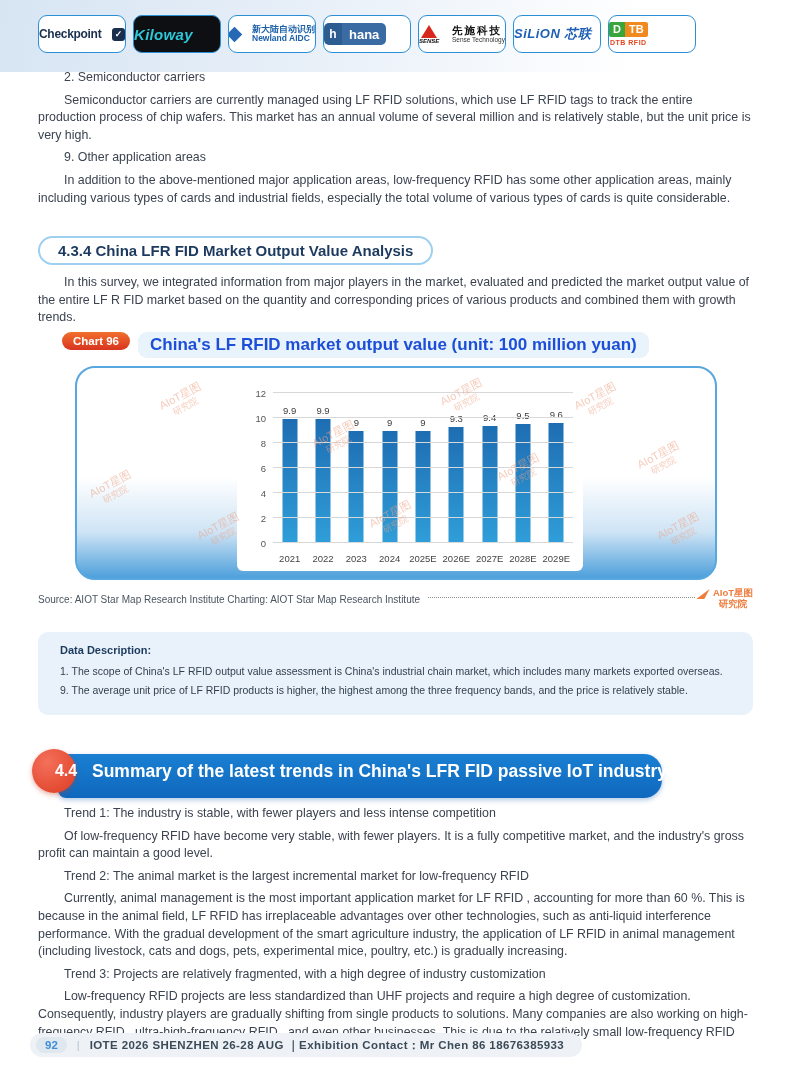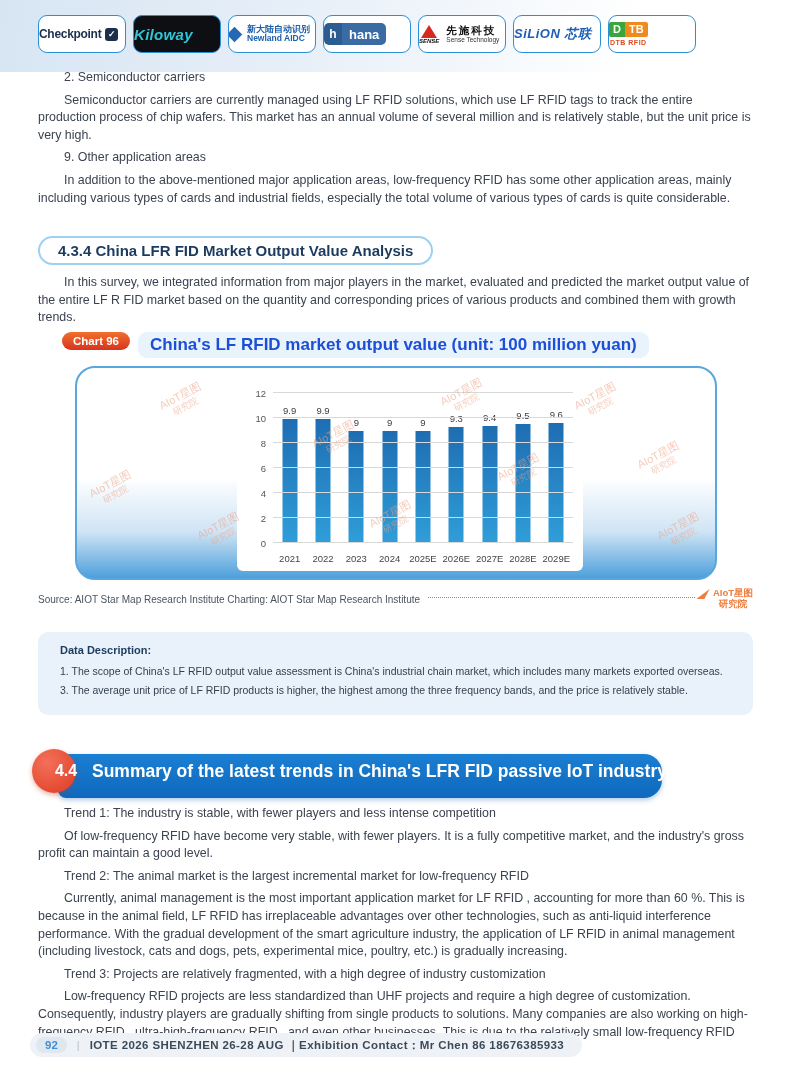--- a/index.html
+++ b/index.html
@@ -8,21 +8,21 @@
     width:793px; height:1077px; position:relative; overflow:hidden;
     background:#ffffff; color:#3b4350;
     font-family:"Liberation Sans", sans-serif;
   }
   .top-band { position:absolute; top:0; left:0; right:0; height:72px;
     background:linear-gradient(100deg,#d7e5f3 0%,#e7eff8 38%,#ffffff 80%); }
 
   
   .logo-row { position:absolute; top:15px; left:38px; display:flex; gap:7px; }
   .logo-box { width:88px; height:38px; border:1.6px solid #2b8fd6; border-radius:9px;
-    background:#fff; display:flex; align-items:center; justify-content:flex-start; gap:4px; overflow:hidden; }
+    background:#fff; display:flex; align-items:center; justify-content:space-between; gap:4px; overflow:hidden; }
   .logo-box.kiloway { background:#0d0f12; }
   .cp-text { font-weight:bold; font-size:12px; color:#1b2f4d; letter-spacing:-0.3px; }
   .cp-icon { width:13px; height:13px; background:#1b2f4d; border-radius:3px; color:#fff;
     font-size:9px; line-height:13px; text-align:center; font-weight:bold; }
   .kw-text { font-weight:bold; font-style:italic; font-size:15px; color:#2ec6d8; letter-spacing:0.3px; }
   .nl-diamond { width:11px; height:11px; background:#2668b3; transform:rotate(45deg); margin-right:3px; flex:none; }
   .nl-lines { display:flex; flex-direction:column; line-height:1.15; }
   .nl-l1 { font-size:9px; font-weight:bold; color:#1b5fa9; }
   .nl-l2 { font-size:8.5px; font-weight:bold; color:#1b5fa9; }
   .hana-inner { display:flex; border-radius:5px; overflow:hidden; }
@@ -294,21 +294,21 @@
     <span class="aiot-logo">
       <span class="aiot-tri"></span>
       <span>AIoT星图</span>
       <span>研究院</span>
     </span>
   </div>
 
   <div class="desc-box">
     <div class="desc-title">Data Description:</div>
     <div class="desc-item">1. The scope of China's LF RFID output value assessment is China's industrial chain market, which includes many markets exported overseas.</div>
-    <div class="desc-item">3. The average unit price of LF RFID products is higher, the highest among the three frequency bands, and the price is relatively stable.</div>
+    <div class="desc-item">9. The average unit price of LF RFID products is higher, the highest among the three frequency bands, and the price is relatively stable.</div>
   </div>
 
   <div class="sec44">
     <div class="sec44-num">4.4</div>
     <div class="sec44-pill">Summary of the latest trends in China's LFR FID passive IoT industry</div>
   </div>
 
   <p class="body">Trend 1: The industry is stable, with fewer players and less intense competition</p>
   <p class="body">Of low-frequency RFID have become very stable, with fewer players. It is a fully competitive market, and the industry's gross profit can maintain a good level.</p>
   <p class="body">Trend 2: The animal market is the largest incremental market for low-frequency RFID</p>

